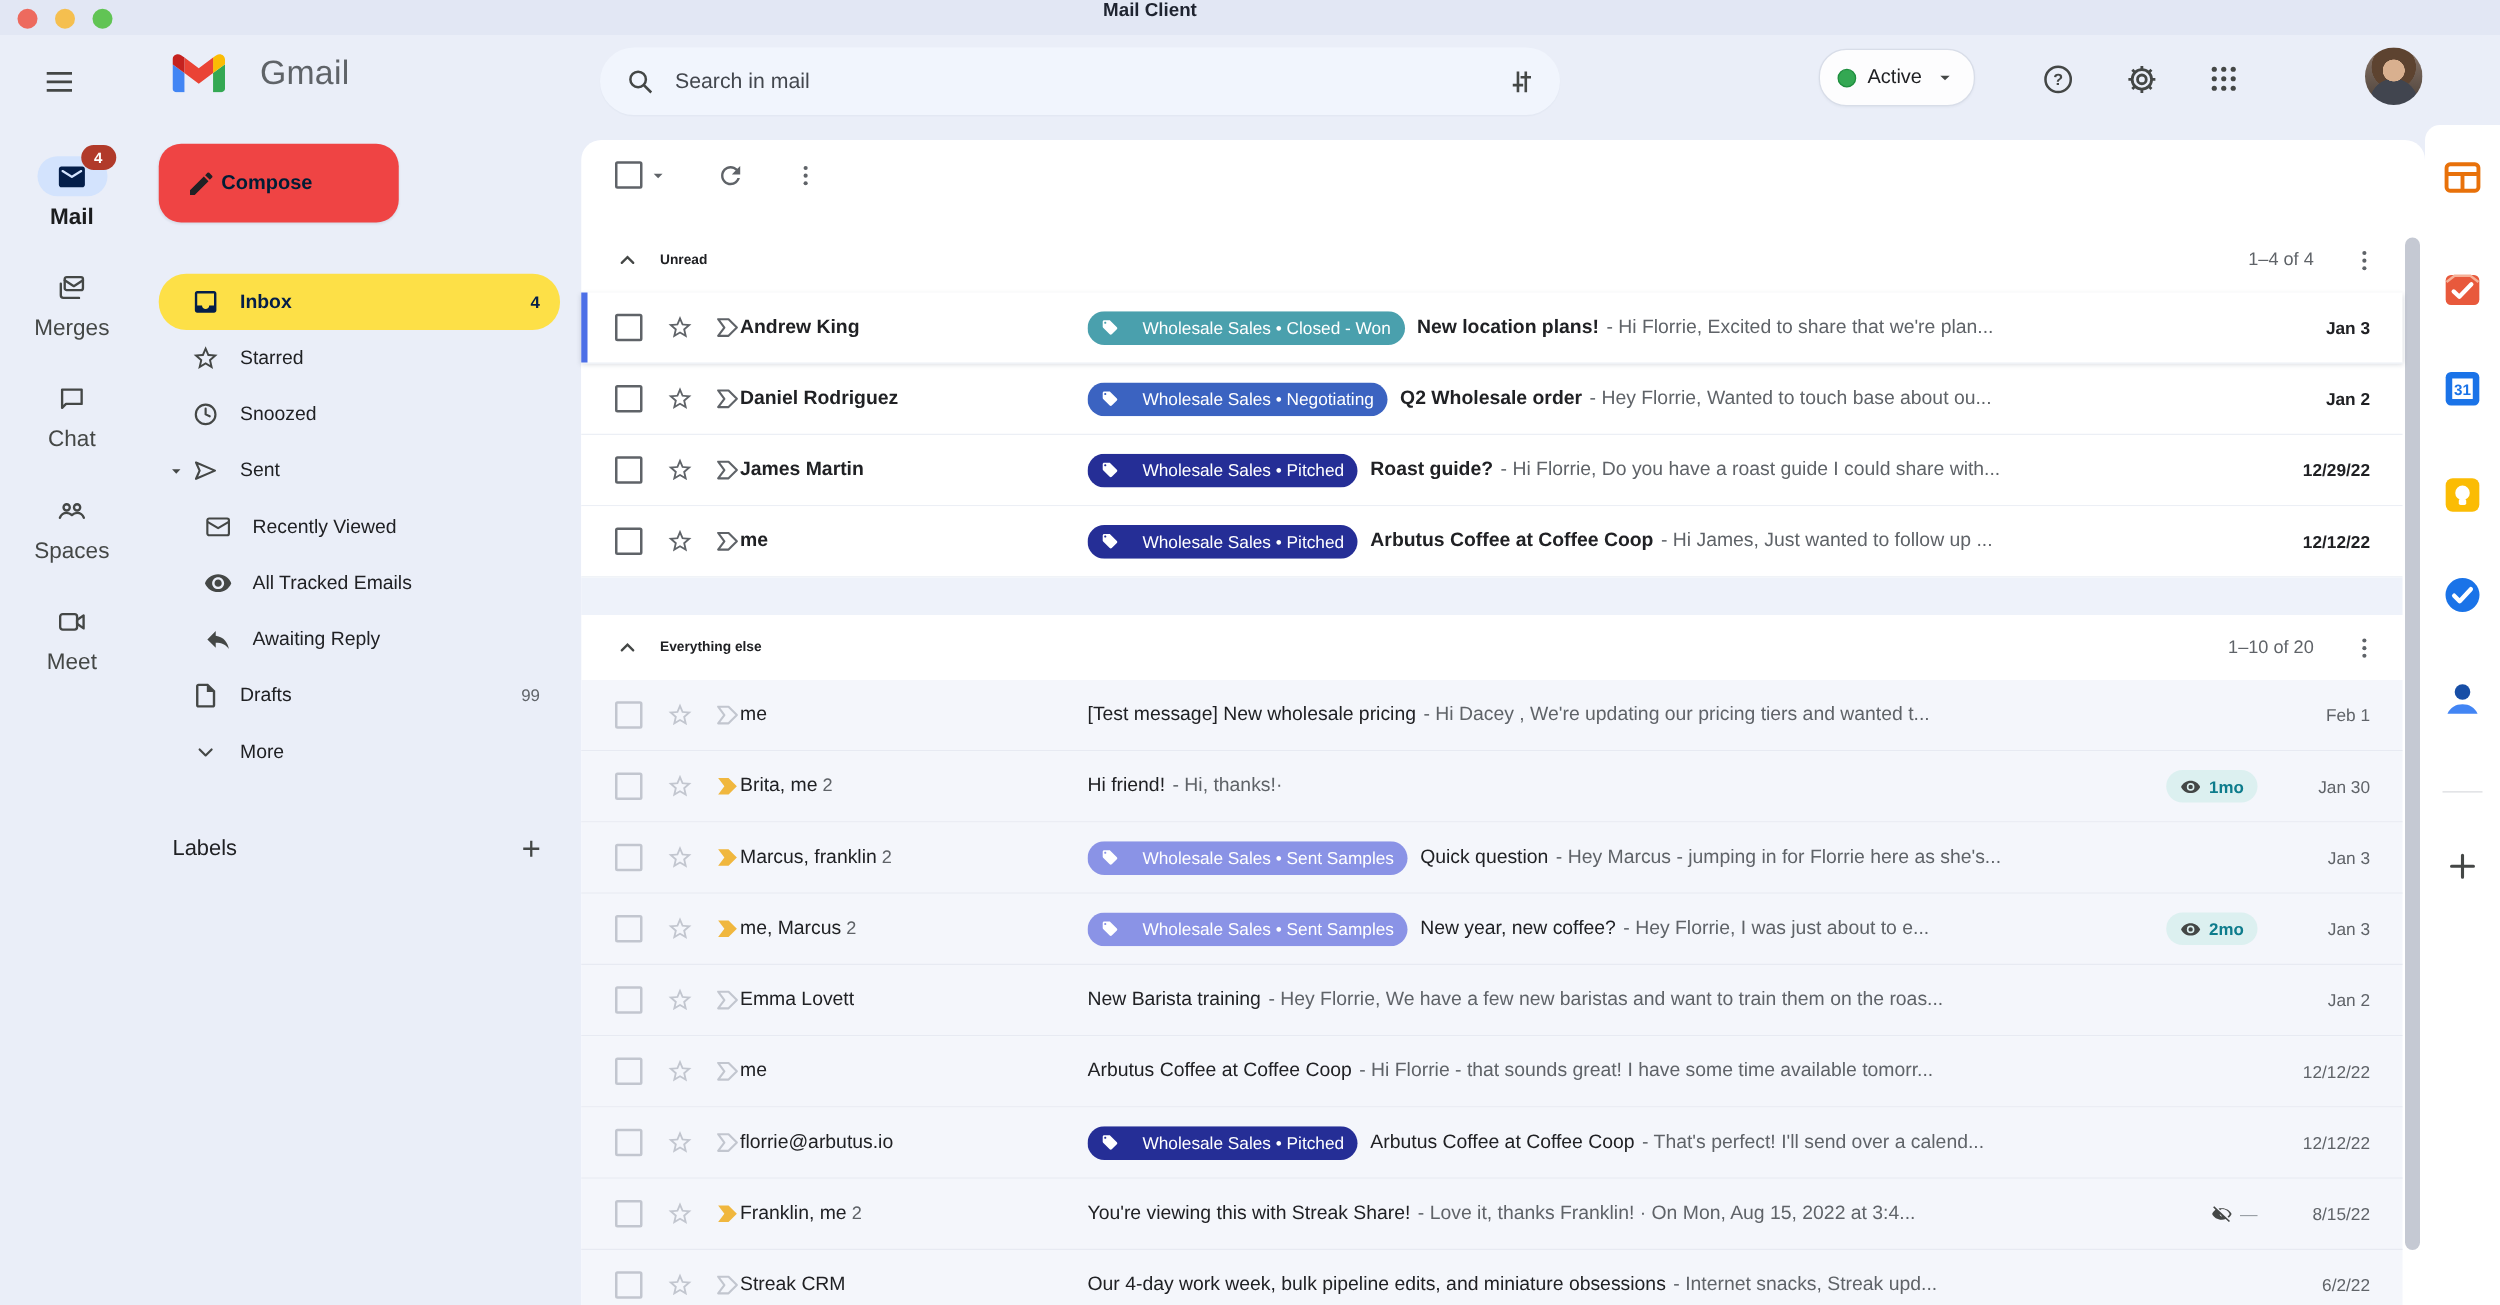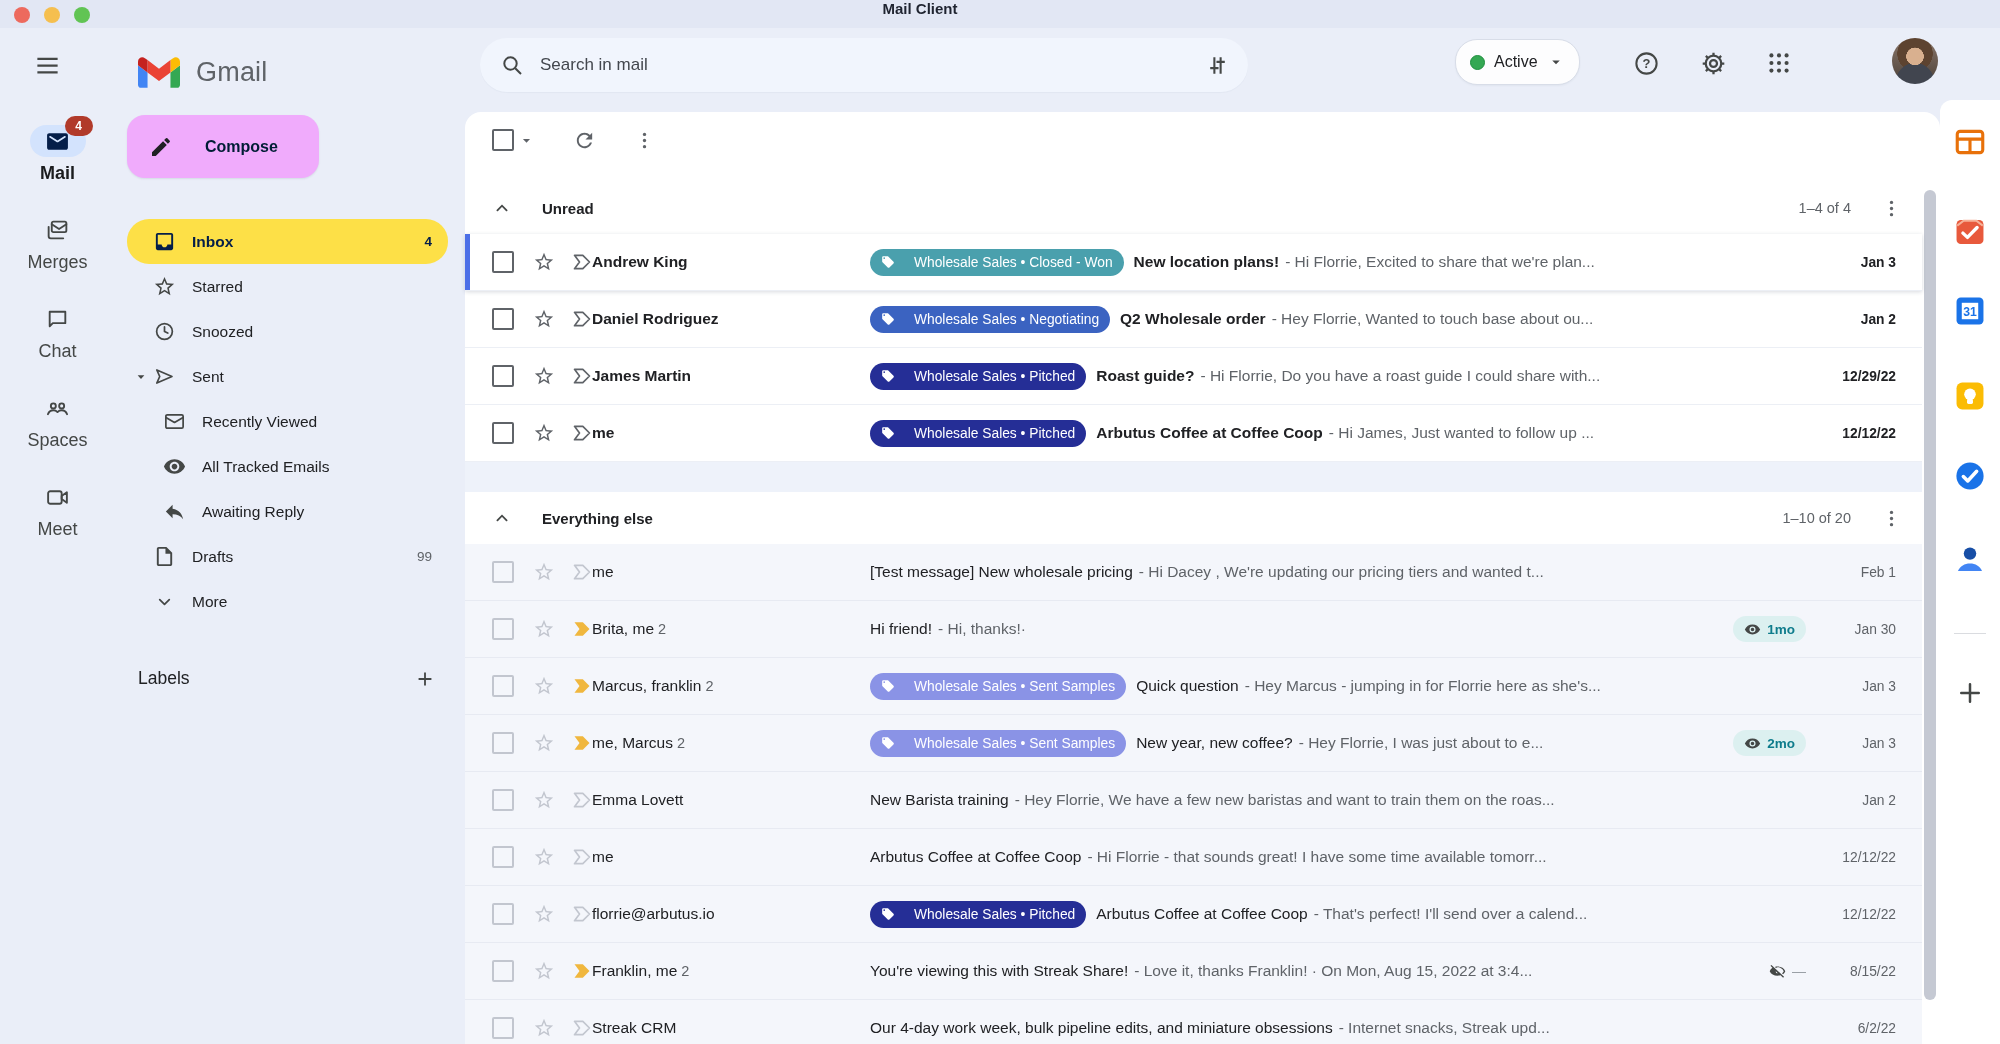--- a/index.html
+++ b/index.html
@@ -14,21 +14,21 @@
   .tl{position:absolute;top:7px;width:16px;height:16px;border-radius:50%;display:block}
   .tl.red{left:14px;background:#ed6a5e}
   .tl.yellow{left:44px;background:#f5bf4f}
   .tl.green{left:74px;background:#61c454}
   .win-title{position:absolute;left:0;right:160px;top:0px;text-align:center;
              font-size:15px;font-weight:700;color:#1f2430}
 
   
   .header{position:absolute;top:28px;left:0;right:0;height:75px}
   .menu-btn{position:absolute;left:34px;top:24px}
-  .logo{position:absolute;left:138px;top:28px;display:flex;align-items:center;gap:16px}
+  .logo{position:absolute;left:138px;top:14px;display:flex;align-items:center;gap:28px}
   .logo-text{font-size:27px;color:#5f6368;letter-spacing:.2px}
   .search{position:absolute;left:480px;top:10px;width:768px;height:54px;border-radius:27px;
           background:#f1f5fd;display:flex;align-items:center;box-shadow:0 1px 1px rgba(60,64,90,.04)}
   .search .s-icon{margin:0 14px 0 20px}
   .search input{flex:1;border:none;outline:none;background:transparent;font-size:17px;
                 color:#3c4043;font-family:inherit}
   .search input::placeholder{color:#43474e;opacity:1}
   .tune-btn{margin-right:18px}
   .status-pill{position:absolute;left:1455px;top:11px;height:44px;padding:0 14px 0 14px;
                border:1px solid #d8dde8;border-radius:22px;background:#fdfdfe;display:flex;
@@ -50,22 +50,22 @@
              justify-content:center;position:relative}
   .rail-item.active .rail-pill{background:#d3e3fd}
   .rail-badge{position:absolute;top:-9px;right:-7px;min-width:20px;height:20px;border-radius:10px;
               background:#b13a2a;color:#fff;font-size:12px;font-weight:700;display:flex;
               align-items:center;justify-content:center;padding:0 4px}
   .rail-label{margin-top:6px;font-size:18px;color:#444746}
   .rail-item.active .rail-label{color:#1b1c1e;font-weight:600}
 
   
   .sidebar{position:absolute;left:115px;top:103px;width:345px;bottom:0}
-  .compose{margin:12px 0 0 12px;width:192px;height:63px;border-radius:18px;background:#f0abfc;
-           display:flex;align-items:center;gap:32px;padding-left:22px;
+  .compose{margin:12px 0 0 12px;width:192px;height:63px;border-radius:18px;background:#ef4444;
+           display:flex;align-items:center;gap:4px;padding-left:22px;
            box-shadow:0 1px 2px rgba(40,50,80,.10)}
   .compose-label{font-size:16px;font-weight:600;color:#001d35}
   .sb-list{margin-top:41px;padding:0 12px}
   .sb-item{height:45px;display:flex;align-items:center;border-radius:22px;padding:0 16px 0 26px;
            position:relative;cursor:pointer;color:#202124}
   .sb-item.active{background:#fde047}
   .sb-item .sb-caret{position:absolute;left:6px;color:#444746}
   .sb-item.indent{padding-left:36px}
   .sb-icon{width:24px;margin-right:16px;color:#444746}
   .sb-item.active .sb-icon{color:#041e49}
@@ -81,21 +81,21 @@
         border-radius:16px 16px 0 0}
   .list{margin-right:18px}
   .toolbar{height:56px;display:flex;align-items:center;padding-left:27px;color:#5f6368}
   .cb{width:18px;height:18px;border:2px solid #5f6368;border-radius:2px;flex:none;cursor:pointer}
   .toolbar .t-caret{margin-left:4px}
   .toolbar .t-refresh{margin-left:38px}
   .toolbar .t-kebab{margin-left:38px}
   .sec-head{display:flex;align-items:center;height:52px;padding:0 20px 0 26px}
   .sec-head.first{margin-top:14px}
   .sec-chev{color:#444746;cursor:pointer}
-  .sec-title{font-size:15px;font-weight:700;margin-left:29px}
+  .sec-title{font-size:11px;font-weight:700;margin-left:15px}
   .sec-range{margin-left:auto;font-size:14.5px;color:#5f6368}
   .sec-kebab{margin-left:30px;color:#5f6368}
   .sec-gap{height:30px;background:#eef2fa}
 
   .email-row{display:flex;align-items:center;height:56px;padding:0 26px 0 27px;
              background:#fff;border-bottom:1px solid #eceff5;cursor:pointer;position:relative}
   .email-row.read{background:#f4f6fb;border-bottom-color:#e7eaf2}
   .email-row.selected{box-shadow:0 1px 4px rgba(40,50,80,.18);z-index:2}
   .email-row.selected::before{content:"";position:absolute;left:0;top:0;bottom:0;width:5px;
              background:#4c6fe7}

